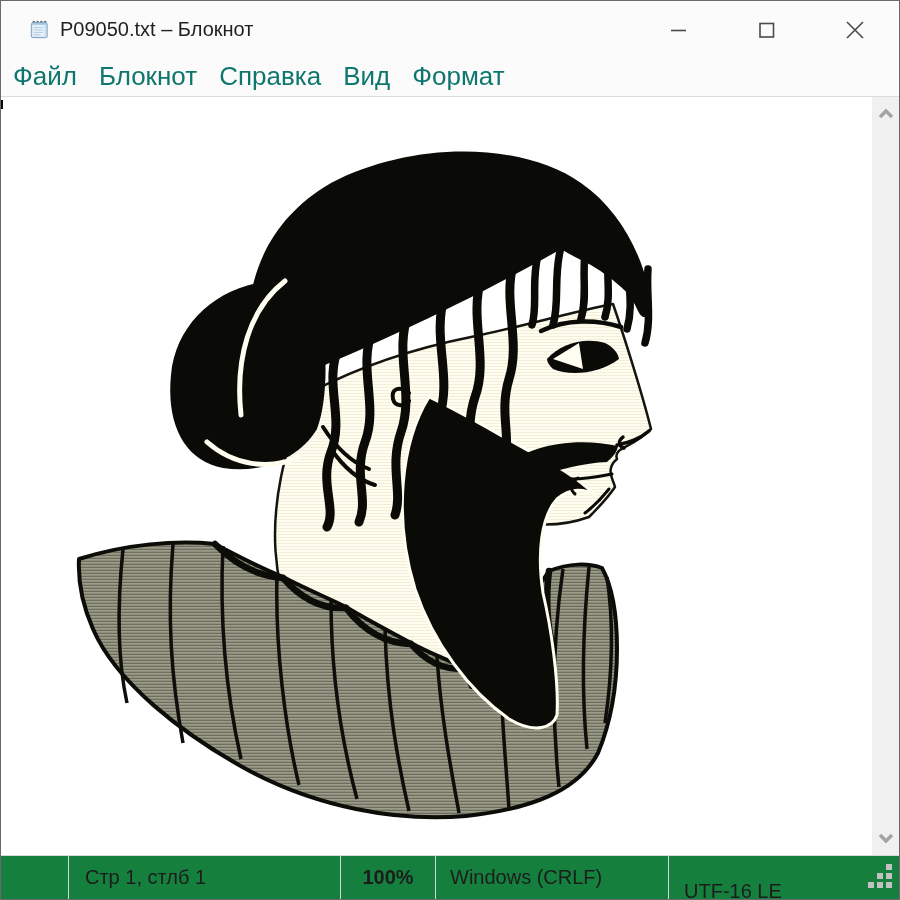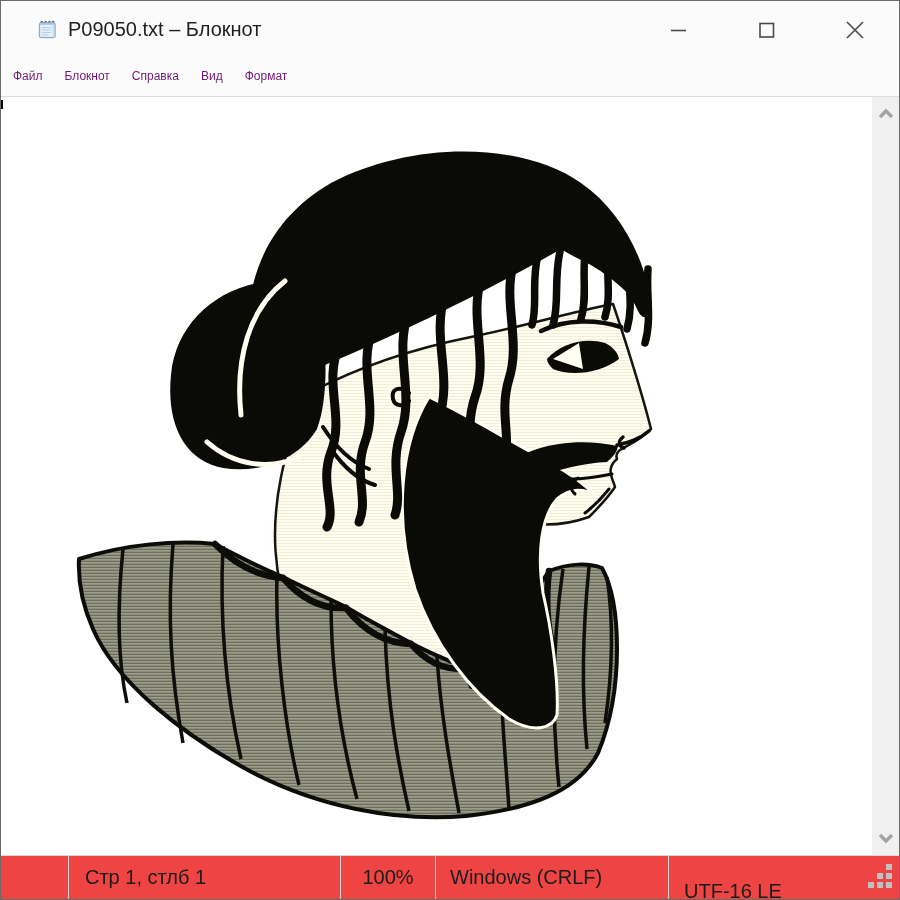--- a/index.html
+++ b/index.html
@@ -1,43 +1,43 @@
 <!DOCTYPE html>
 <html><head>
 <meta charset="utf-8">
 <style>
   html,body{margin:0;padding:0;width:900px;height:900px;overflow:hidden;
     font-family:"Liberation Sans", sans-serif; background:#fff;}
   .window{width:898px;height:898px;border:1px solid #6a6a6a;display:flex;flex-direction:column;background:#fff;}
   
   .titlebar{height:57px;flex:0 0 57px;background:#fbfbfb;display:flex;align-items:center;}
-  .title-left{display:flex;gap:9px;padding-left:35px;flex:1;min-width:0;}
+  .title-left{display:flex;gap:9px;padding-left:27px;flex:1;min-width:0;}
   .app-icon{width:23px;height:23px;flex:0 0 23px;}
   .title-text{font-size:20px;color:#1f1f1f;white-space:nowrap;}
   .controls{display:flex;height:57px;}
   .ctrl{width:88px;height:57px;display:flex;align-items:center;justify-content:center;}
   .ctrl svg{display:block;}
   
   .menubar{height:38px;flex:0 0 38px;background:#fbfbfb;border-bottom:1px solid #dcdcdc;
     display:flex;align-items:center;padding-left:12px;}
-  .menu-item{font-size:12px;color:#701a75;padding:4px 13px 6px 0;margin-right:9px;cursor:default;}
+  .menu-item{font-size:26px;color:#0f766e;padding:4px 13px 6px 0;margin-right:9px;cursor:default;}
   
   .editor{position:relative;flex:1;background:#ffffff;overflow:hidden;}
   .artwork{position:absolute;left:0;top:0;}
   .caret{position:absolute;left:0;top:3px;width:2px;height:9px;background:#000;}
   .vscroll{position:absolute;right:0;top:0;width:27px;height:100%;background:#f0f0f0;}
   .scroll-btn{position:absolute;left:0;width:27px;height:34px;display:flex;align-items:center;justify-content:center;}
   .scroll-btn.up{top:0;} .scroll-btn.down{bottom:0;}
   
-  .statusbar{height:43px;flex:0 0 43px;background:#ef4444;border-top:1px solid #d9d9d9;
+  .statusbar{height:43px;flex:0 0 43px;background:#15803d;border-top:1px solid #d9d9d9;
     display:flex;align-items:stretch;font-size:20px;color:#1c1c1c;position:relative;}
   .cell{display:flex;align-items:center;border-right:1px solid #d2d2d2;box-sizing:border-box;}
   .cell.c0{width:68px;}
   .cell.c1{width:272px;padding-left:16px;}
-  .cell.c2{width:95px;justify-content:center;}
+  .cell.c2{width:95px;justify-content:center;font-weight:bold;}
   .cell.c3{width:233px;padding-left:14px;}
   .cell.c4{flex:1;padding-left:15px;border-right:none;margin-top:27px;}
   .grip{position:absolute;right:7px;bottom:6px;width:29px;height:29px;}
   .grip i{position:absolute;width:6px;height:6px;background:#c1c1c1;}
 </style>
 </head>
 <body>
 
 <div class="window">
 

